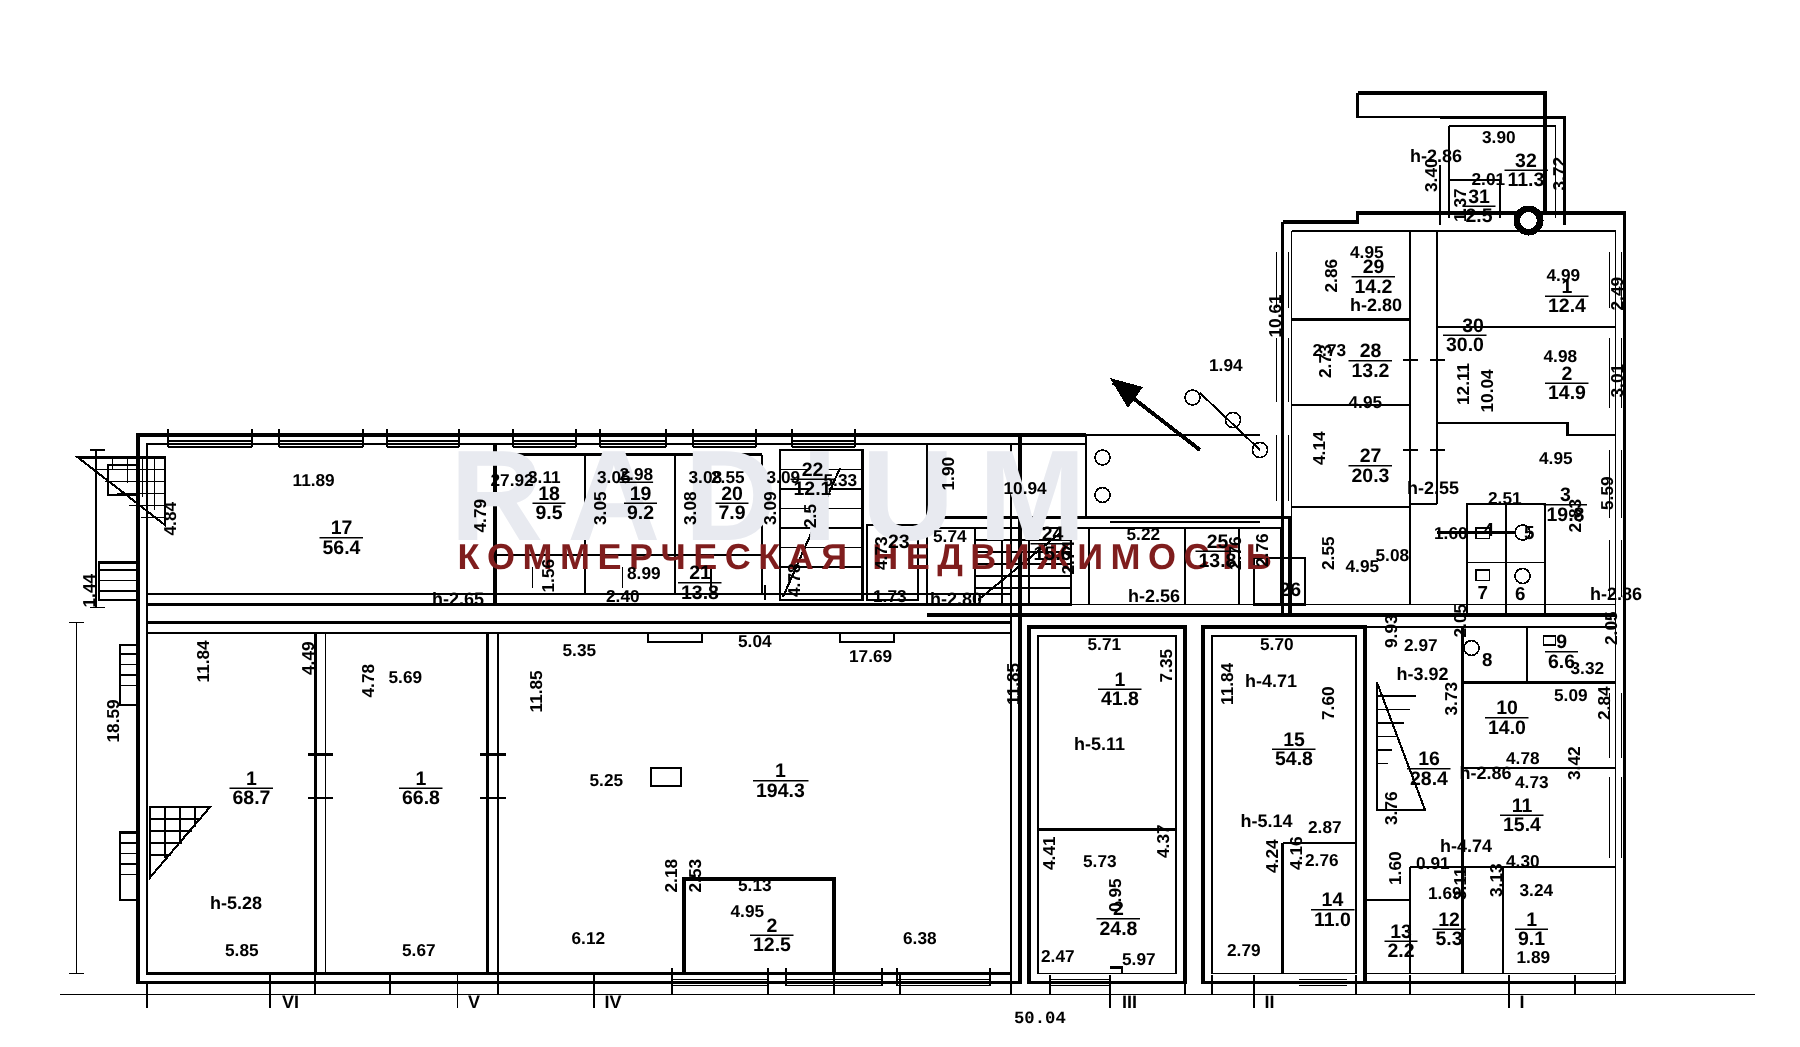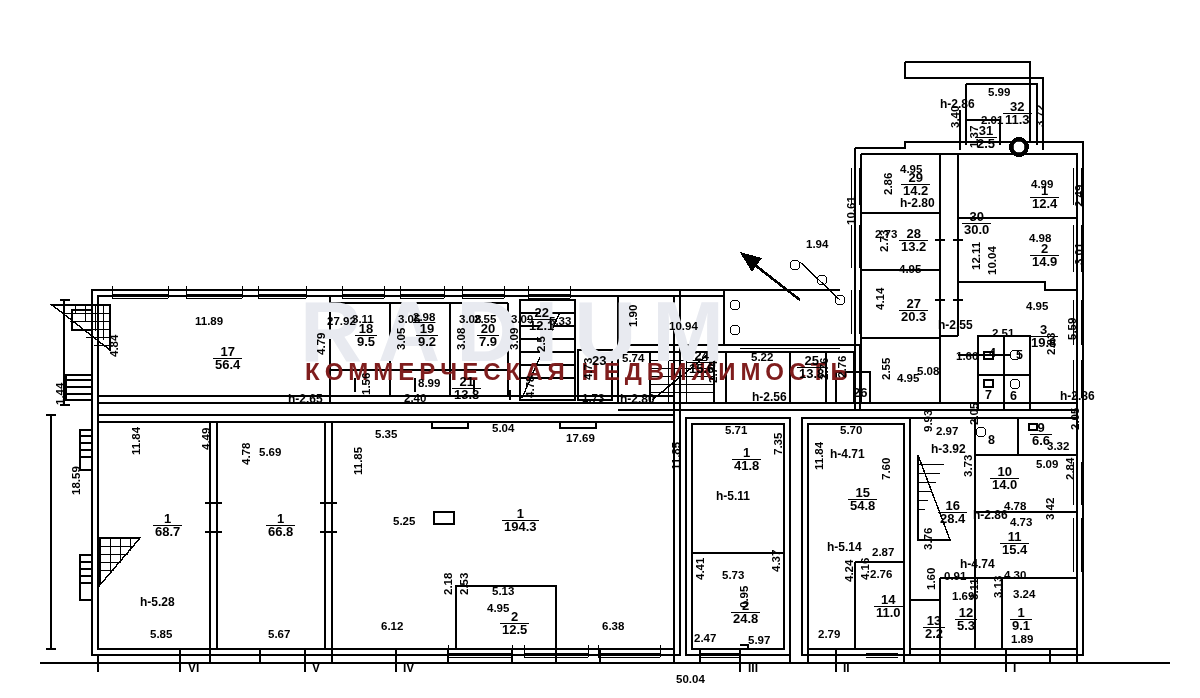--- a/index.html
+++ b/index.html
@@ -452,21 +452,21 @@
         <span class="area">20.3</span>
       </div>
       <div class="lbl rm" style="left: 899px; top: 228px;">
         <span class="num">28</span>
         <span class="area">13.2</span>
       </div>
       <div class="lbl rm" style="left: 901px; top: 172px;">
         <span class="num">29</span>
         <span class="area">14.2</span>
       </div>
-      <div class="lbl rm" style="left: 962px; top: 211px;">
+      <div class="lbl rm" style="left: 962px; top: 211px; text-align: right;">
         <span class="num">30</span>
         <span class="area">30.0</span>
       </div>
       <div class="lbl rm" style="left: 975px; top: 125px;">
         <span class="num">31</span>
         <span class="area">2.5</span>
       </div>
       <div class="lbl rm" style="left: 1003px; top: 101px;">
         <span class="num">32</span>
         <span class="area">11.3</span>
@@ -577,21 +577,21 @@
       <div class="lbl dim" style="left: 669px; top: 320px;">10.94</div>
       <div class="lbl dim" style="left: 806px; top: 238px;">1.94</div>
       <div class="lbl dim" style="left: 404px; top: 392px;">2.40</div>
       <div class="lbl dim" style="left: 418px; top: 377px;">8.99</div>
       <div class="lbl dim" style="left: 582px; top: 392px;">1.73</div>
       <div class="lbl dim" style="left: 622px; top: 352px;">5.74</div>
       <div class="lbl dim" style="left: 751px; top: 351px;">5.22</div>
       <div class="lbl dim" style="left: 917px; top: 365px;">5.08</div>
       <div class="lbl dim" style="left: 992px; top: 327px;">2.51</div>
       <div class="lbl dim" style="left: 956px; top: 350px;">1.60</div>
-      <div class="lbl dim" style="left: 988px; top: 86px;">5.99</div>
+      <div class="lbl dim" style="left: 988px; top: 86px;">3.90</div>
       <div class="lbl dim" style="left: 981px; top: 114px;">2.01</div>
       <div class="lbl dim" style="left: 900px; top: 163px;">4.95</div>
       <div class="lbl dim" style="left: 899px; top: 263px;">4.95</div>
       <div class="lbl dim" style="left: 897px; top: 372px;">4.95</div>
       <div class="lbl dim" style="left: 875px; top: 228px;">2.73</div>
       <div class="lbl dim" style="left: 1031px; top: 178px;">4.99</div>
       <div class="lbl dim" style="left: 1029px; top: 232px;">4.98</div>
       <div class="lbl dim" style="left: 1026px; top: 300px;">4.95</div>
       <div class="lbl dim" style="left: 1047px; top: 440px;">3.32</div>
       <div class="lbl dim" style="left: 1000px; top: 458px; padding-left: 36px;">5.09</div>
@@ -615,21 +615,21 @@
       <div class="lbl dim" style="left: 492px; top: 422px;">5.04</div>
       <div class="lbl dim" style="left: 375px; top: 428px;">5.35</div>
       <div class="lbl dim" style="left: 393px; top: 515px;">5.25</div>
       <div class="lbl dim" style="left: 381px; top: 620px;">6.12</div>
       <div class="lbl dim" style="left: 602px; top: 620px;">6.38</div>
       <div class="lbl dim" style="left: 492px; top: 585px;">5.13</div>
       <div class="lbl dim" style="left: 487px; top: 602px;">4.95</div>
       <div class="lbl dim" style="left: 259px; top: 446px;">5.69</div>
       <div class="lbl dim" style="left: 150px; top: 628px;">5.85</div>
       <div class="lbl dim" style="left: 268px; top: 628px;">5.67</div>
-      <div class="lbl dim" style="left: 676px; top: 673px;">50.04</div>
+      <div class="lbl dim" style="left: 676px; top: 673px; font-family: Liberation Mono, monospace;">50.04</div>
       <div class="lbl dim" style="left: 398px; top: 313px;">3.05</div>
       <div class="lbl dim" style="left: 459px; top: 313px;">3.08</div>
       <div class="lbl dim" style="left: 511px; top: 313px;">3.09</div>
     </div>
   <div id="dimv-layer">
       <div class="lbl dimv" style="left: 54px; top: 405px;">1.44</div>
       <div class="lbl dimv" style="left: 70px; top: 495px;">18.59</div>
       <div class="lbl dimv" style="left: 108px; top: 357px;">4.84</div>
       <div class="lbl dimv" style="left: 315px; top: 355px;">4.79</div>
       <div class="lbl dimv" style="left: 395px; top: 350px;">3.05</div>

